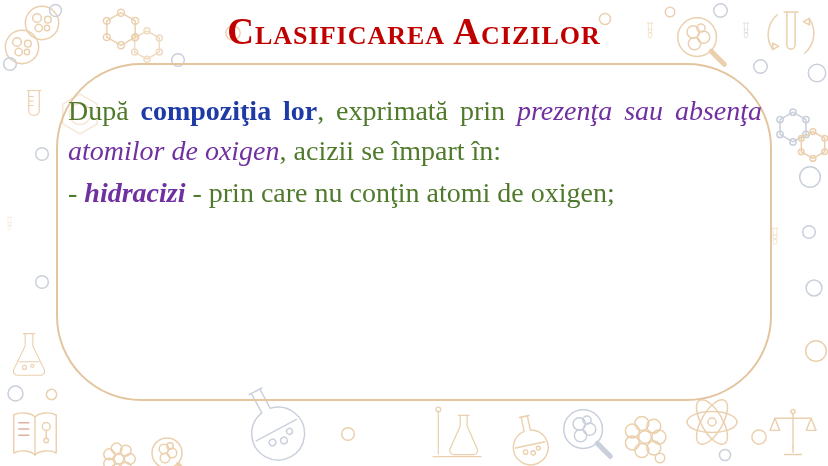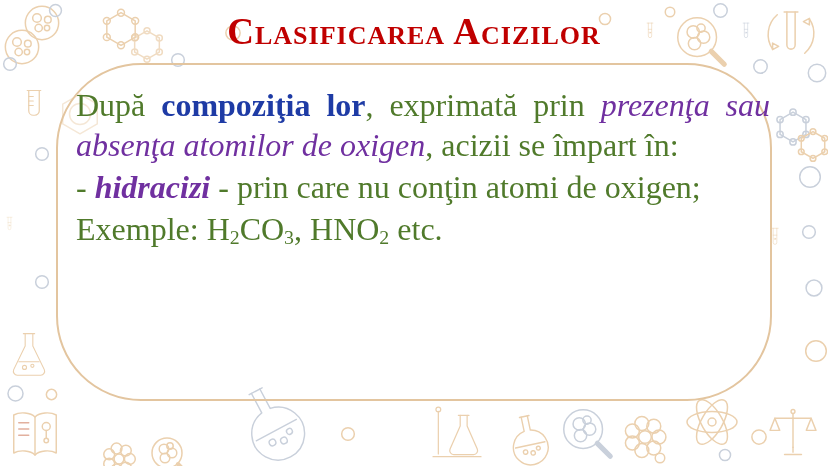--- a/index.html
+++ b/index.html
@@ -24,22 +24,22 @@
   }
   
   .content-box{
     position:absolute;left:56px;top:63px;width:712px;height:334px;z-index:1;
     border:2px solid var(--c-border,#E3C59F);
     border-radius:85px;
     background:transparent;
   }
   
   #text-block{
-    position:absolute;left:68px;top:85px;width:694px;z-index:2;
-    font-size:32px;line-height:40px;margin-left:8px;
+    position:absolute;left:68px;top:91px;width:694px;z-index:2;
+    font-size:28px;line-height:40px;
   }
   #text-block p{margin:0 0 2px 0;text-align:left;}
   #text-block p.justify{text-align:justify;}
   .green{color:var(--c-green,#507A2B);}
   .blue-bold{color:var(--c-blue,#1E3BA5);font-weight:bold;}
   .purple-italic{color:var(--c-purple,#7030A0);font-style:italic;}
   .purple-bold-italic{color:var(--c-purple,#7030A0);font-weight:bold;font-style:italic;}
   sub.run{font-size:0.62em;line-height:0;vertical-align:-0.22em;}
 </style>
 </head>
@@ -389,15 +389,14 @@
         <svg viewBox="0 0 24 24" width="14" height="14" fill="none" stroke="currentColor" stroke-width="2.57" stroke-linecap="round" stroke-linejoin="round">
           <circle cx="12" cy="12" r="9.5"></circle>
         </svg>
       </div>
     </div>
   <div class="title">Clasificarea Acizilor</div>
   <div class="content-box"></div>
   <div id="text-block">
       <p class="justify"><span class="run green">După </span><span class="run blue-bold">compoziţia lor</span><span class="run green">, exprimată prin </span><span class="run purple-italic">prezenţa sau absenţa atomilor de oxigen</span><span class="run green">, acizii se împart în:</span></p>
       <p><span class="run green">- </span><span class="run purple-bold-italic">hidracizi</span><span class="run green"> - prin care nu conţin atomi de oxigen;</span></p>
-      <p><span class="run green">Exemple: H</span><sub class="run green">2</sub><span class="run green">CO</span><sub class="run green">3</sub><span class="run green">, HNO</span><sub class="run green">2</sub><span class="run green"> etc.</span></p>
     </div>
 </div>
 
 </body></html>

